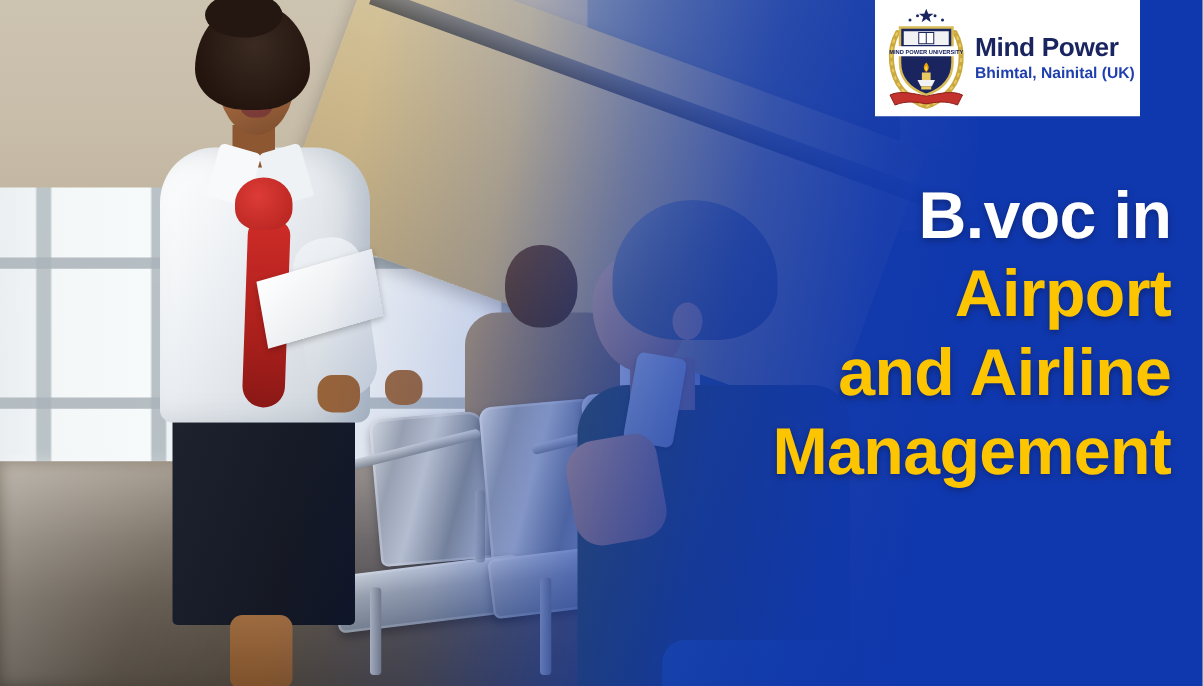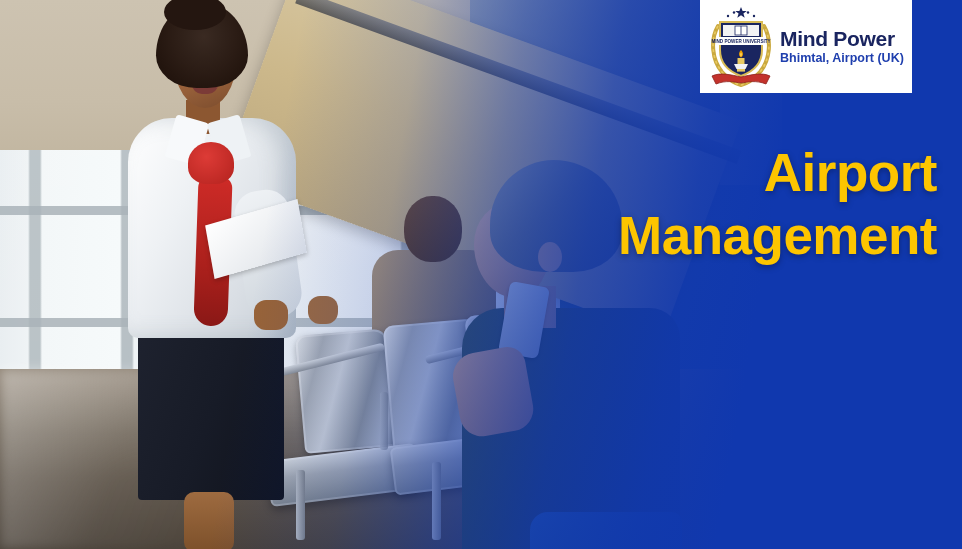--- a/index.html
+++ b/index.html
@@ -441,22 +441,24 @@
         <path d="M28 58 H42 L39.5 63 H30.5 Z" fill="#f2f2f4"></path>
         <rect x="31" y="63" width="8" height="2.6" fill="#e8c962"></rect>
 
         <path d="M6 70 C14 66 26 69 35 71 C44 69 56 66 64 70 L60 78 C50 74 42 76 35 77 C28 76 20 74 10 78 Z" fill="#c3322c"></path>
         <path d="M6 70 C14 66 26 69 35 71 C44 69 56 66 64 70 L60 78 C50 74 42 76 35 77 C28 76 20 74 10 78 Z" fill="none" stroke="#8d1f1b" stroke-width="0.8"></path>
       </svg>
     </div>
 
     <div class="logo-text">
       <div class="logo-line1">Mind Power</div>
-      <div class="logo-line3">Bhimtal, Airport (UK)</div>
+      <div class="logo-line3">Bhimtal, Nainital (UK)</div>
     </div>
   </div>
 
   <div class="headline">
+    <div class="hl-line hl-white">B.voc in</div>
     <div class="hl-line hl-yellow">Airport</div>
+    <div class="hl-line hl-yellow">and Airline</div>
     <div class="hl-line hl-yellow">Management</div>
   </div>
 
 </div>
 
 </body></html>

